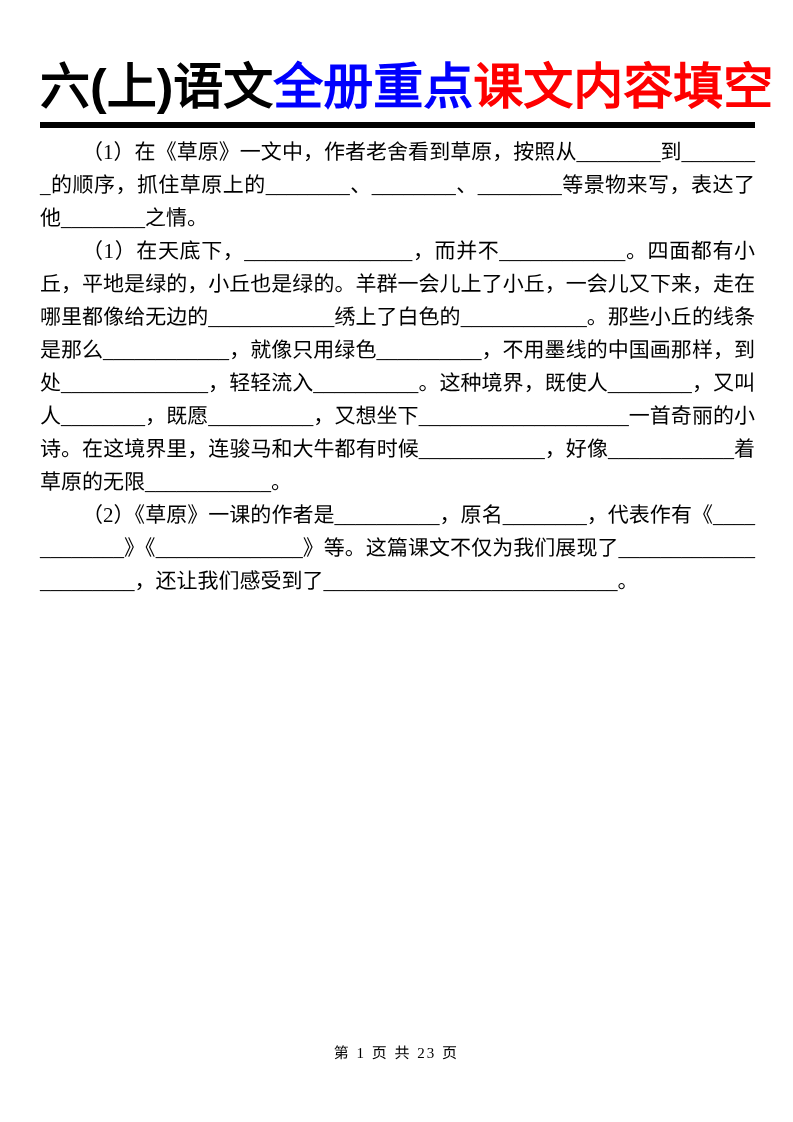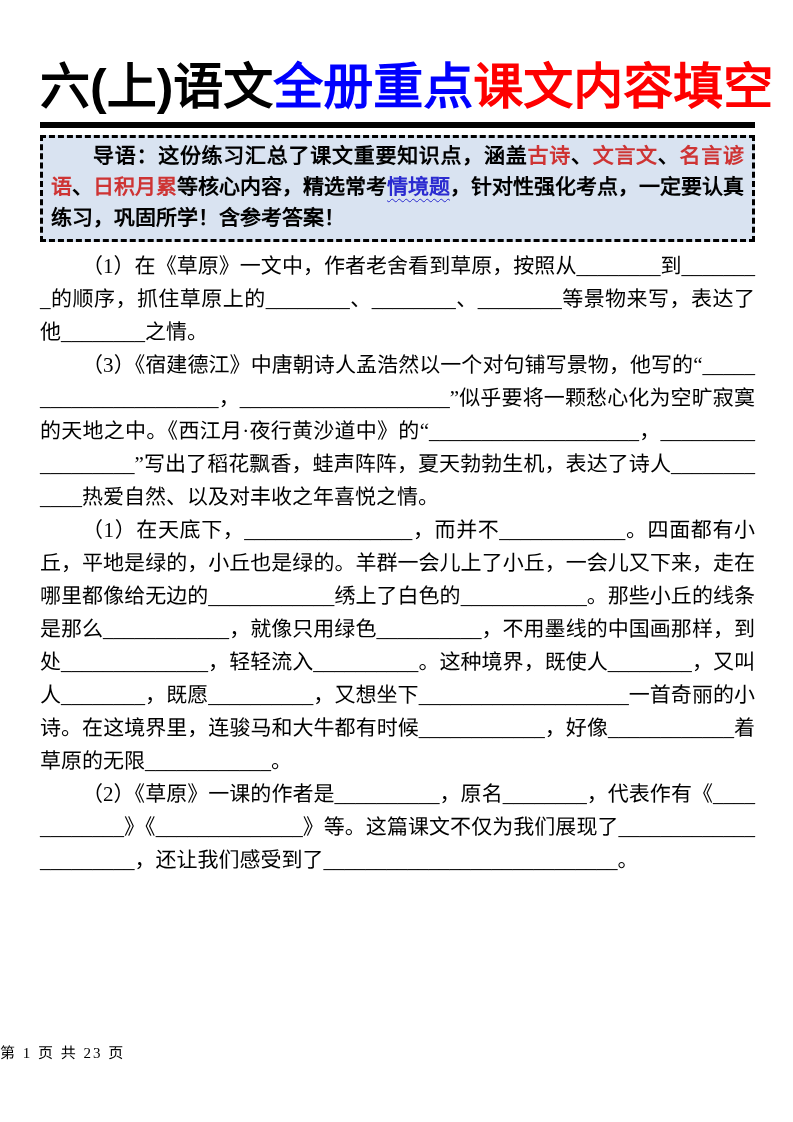--- a/index.html
+++ b/index.html
@@ -59,43 +59,39 @@
   .q {
     text-align: justify;
     word-break: break-all;
   }
   .q.ind { text-indent: 2em; }
   .footer {
     position: absolute;
     left: 0;
     right: 0;
     bottom: 44px;
-    text-align: left;
+    text-align: center;
     font-size: 15px;
     letter-spacing: 2px;
     color: #000;
   }
 </style>
 </head>
 <body>
 
 <div class="page">
   <div class="content">
 
     <h1 class="doc-title"><span style="color: rgb(0, 0, 0);">六(上)语文</span><span style="color: rgb(0, 0, 254);">全册重点</span><span style="color: rgb(254, 0, 0);">课文内容填空</span></h1>
 
     <div class="title-underline"></div>
 
-    <div class="intro-box">
-      <p class="intro-p"><span>导语：这份练习汇总了课文重要知识点，涵盖</span><span class="seg-red">古诗</span><span>、</span><span class="seg-red">文言文</span><span>、</span><span class="seg-red">名言谚语</span><span>、</span><span class="seg-red">日积月累</span><span>等核心内容，精选常考</span><span class="seg-link">情境题</span><span>，针对性强化考点，一定要认真练习，巩固所学！含参考答案！</span></p>
-    </div>
 
     <div class="questions">
         <p class="q ind">（1）在《草原》一文中，作者老舍看到草原，按照从________到________的顺序，抓住草原上的________、________、________等景物来写，表达了他________之情。</p>
-        <p class="q ind">（3）《宿建德江》中唐朝诗人孟浩然以一个对句铺写景物，他写的“______________________，____________________”似乎要将一颗愁心化为空旷寂寞的天地之中。《西江月·夜行黄沙道中》的“____________________，__________________”写出了稻花飘香，蛙声阵阵，夏天勃勃生机，表达了诗人____________热爱自然、以及对丰收之年喜悦之情。</p>
         <p class="q ind">（1）在天底下，________________，而并不____________。四面都有小丘，平地是绿的，小丘也是绿的。羊群一会儿上了小丘，一会儿又下来，走在哪里都像给无边的____________绣上了白色的____________。那些小丘的线条是那么____________，就像只用绿色__________，不用墨线的中国画那样，到处______________，轻轻流入__________。这种境界，既使人________，又叫人________，既愿__________，又想坐下____________________一首奇丽的小诗。在这境界里，连骏马和大牛都有时候____________，好像____________着草原的无限____________。</p>
         <p class="q ind">（2）《草原》一课的作者是__________，原名________，代表作有《____________》《______________》等。这篇课文不仅为我们展现了______________________，还让我们感受到了____________________________。</p>
       </div>
 
   </div>
 
   <div class="footer">第 1 页 共 23 页</div>
 </div>
 
 </body></html>

